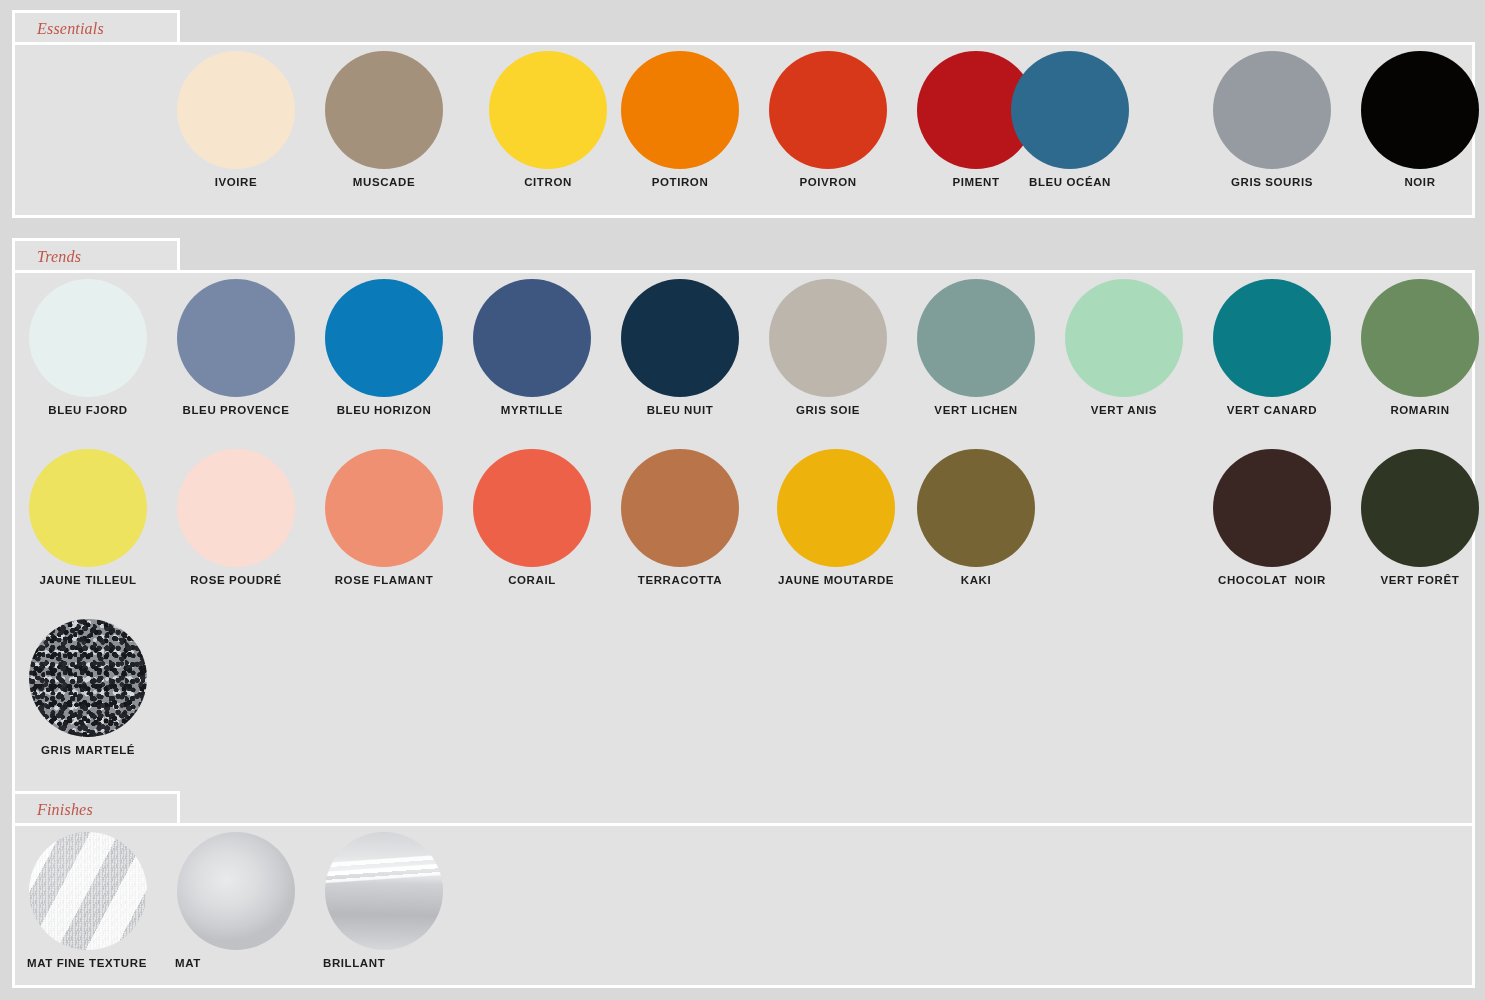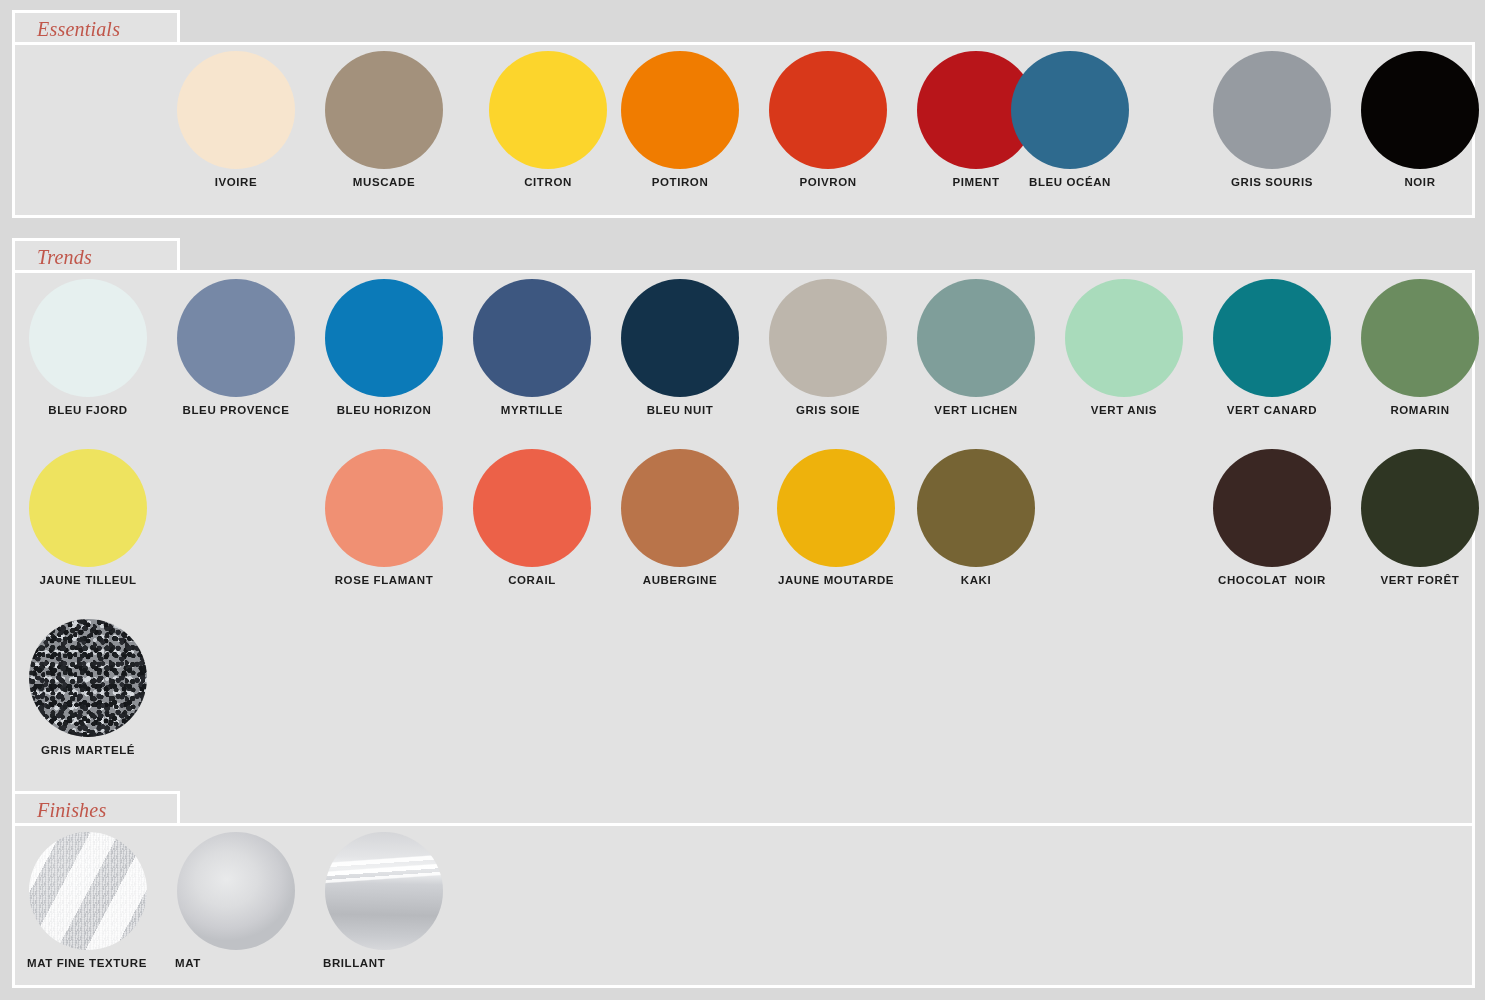--- a/index.html
+++ b/index.html
@@ -39,21 +39,21 @@
     border-bottom: none;
     background: #e2e2e2;
     z-index: 3;
   }
   .tab-label {
     position: absolute;
     left: 22px;
     top: 1px;
     font-family: "Liberation Serif", serif;
     font-style: italic;
-    font-size: 20px;
+    font-size: 16px;
     line-height: 30px;
     color: #c0564a;
     letter-spacing: 0.2px;
     white-space: nowrap;
   }
   .panel {
     position: absolute;
     left: 0;
     top: 32px;
     width: 1463px;
@@ -268,31 +268,35 @@
           <div class="disc smooth" style="background:#6b8c5f;"></div>
           <span class="swatch-label">ROMARIN</span>
         </div>
       </div>
 
       <div class="row">
         <div class="swatch" style="left:6px;">
           <div class="disc smooth" style="background:#eee35f;"></div>
           <span class="swatch-label">JAUNE TILLEUL</span>
         </div>
+        <div class="swatch" style="left:154px;">
+          <div class="disc smooth" style="background:#fbdcd3;"></div>
+          <span class="swatch-label">ROSE POUDRÉ</span>
+        </div>
         <div class="swatch" style="left:302px;">
           <div class="disc smooth" style="background:#f09073;"></div>
           <span class="swatch-label">ROSE FLAMANT</span>
         </div>
         <div class="swatch" style="left:450px;">
           <div class="disc smooth" style="background:#ec6148;"></div>
           <span class="swatch-label">CORAIL</span>
         </div>
         <div class="swatch" style="left:598px;">
           <div class="disc smooth" style="background:#b9744a;"></div>
-          <span class="swatch-label">AUBERGINE</span>
+          <span class="swatch-label">TERRACOTTA</span>
         </div>
         <div class="swatch" style="left:754px;">
           <div class="disc smooth" style="background:#eeb20c;"></div>
           <span class="swatch-label">JAUNE MOUTARDE</span>
         </div>
         <div class="swatch" style="left:894px;">
           <div class="disc smooth" style="background:#766434;"></div>
           <span class="swatch-label">KAKI</span>
         </div>
         <div class="swatch" style="left:1190px;">

